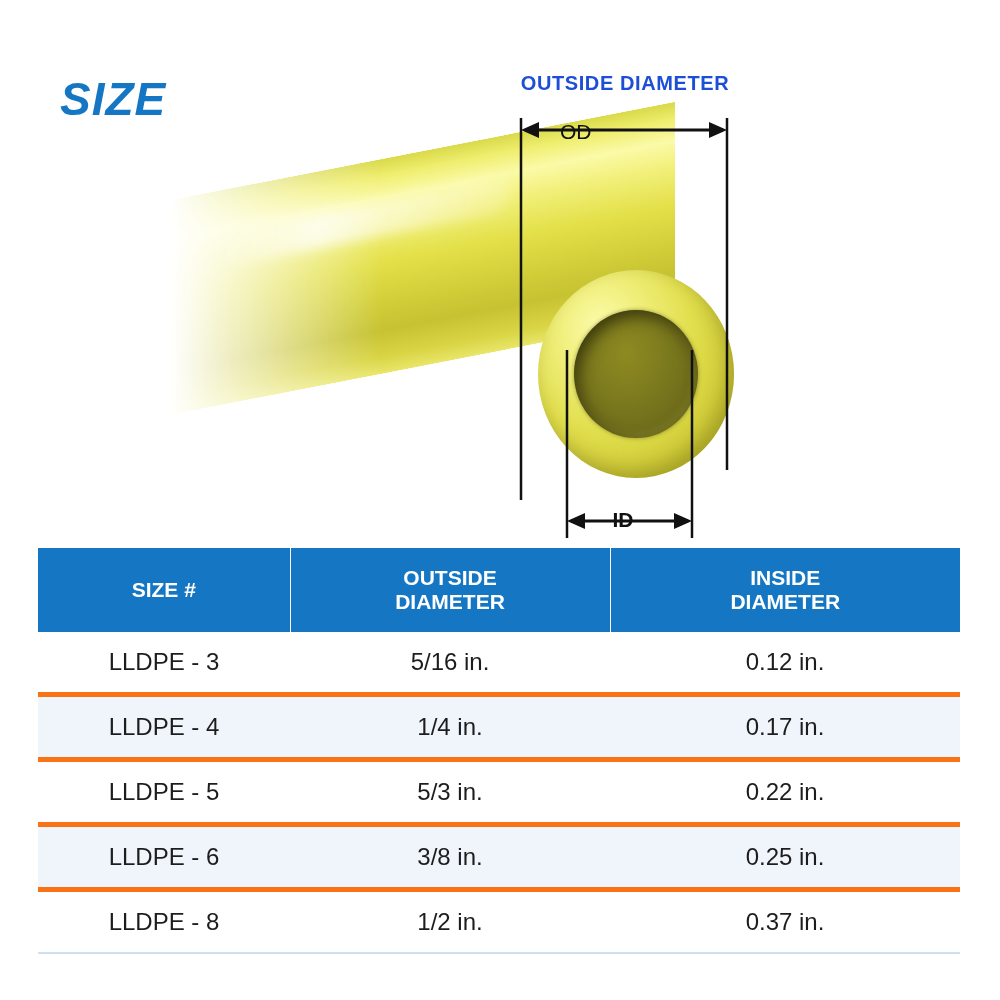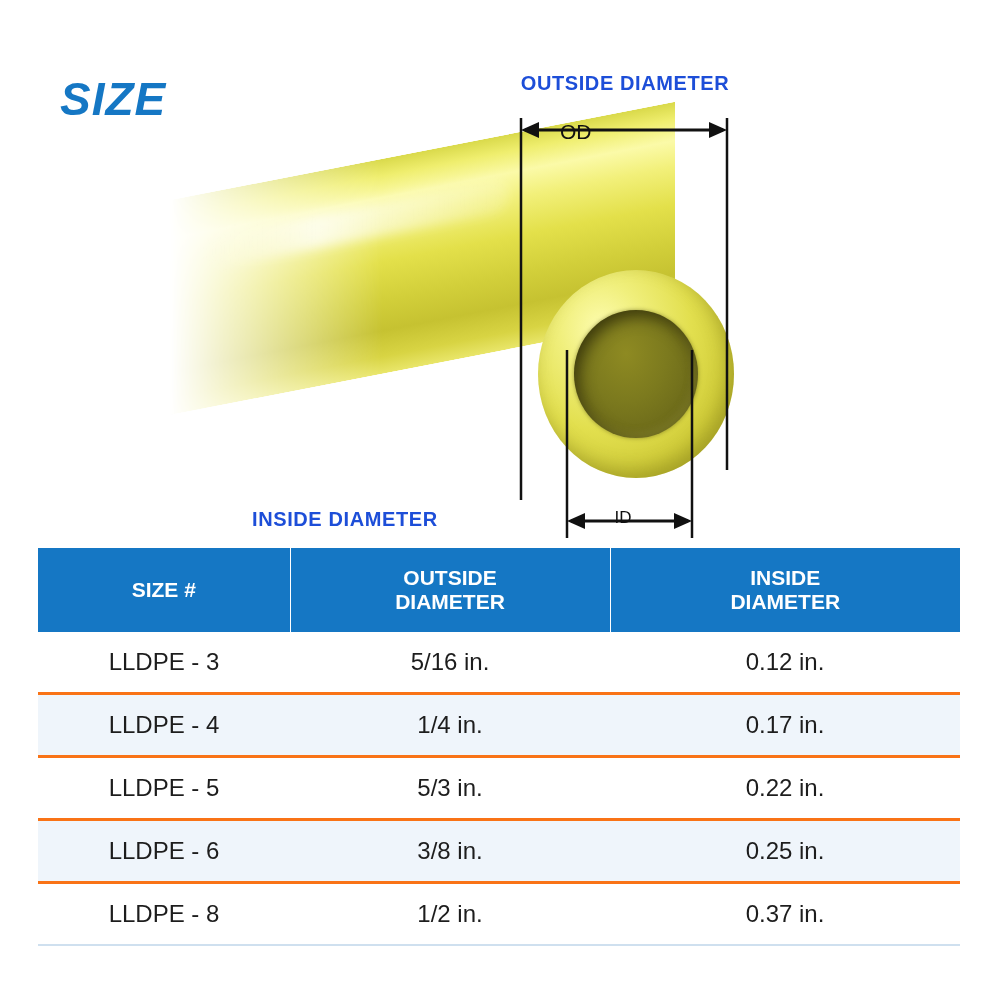--- a/index.html
+++ b/index.html
@@ -135,22 +135,22 @@
     font-weight: normal;
     font-size: 21px;
   }
   #id-text {
     position: absolute;
     left: 578px;
     top: 508px;
     width: 90px;
     text-align: center;
     color: #111111;
-    font-weight: normal;
-    font-size: 17px;
+    font-weight: bold;
+    font-size: 21px;
   }
 
   svg.anno {
     position: absolute;
     left: 0;
     top: 0;
     width: 1000px;
     height: 548px;
     overflow: visible;
   }
@@ -183,21 +183,21 @@
     display: block;
     line-height: 1.15;
   }
   #spec-table tbody td {
     font-size: 24px;
     color: #1d1d1d;
     text-align: center;
     padding: 16px 6px;
     height: 60px;
     box-sizing: border-box;
-    border-bottom: 3px solid #f97316;
+    border-bottom: 5px solid #f97316;
   }
   #spec-table tbody tr:nth-child(even) td {
     background: #eff5fb;
   }
   #spec-table tbody tr:nth-child(odd) td {
     background: #ffffff;
   }
   #spec-table tbody tr:last-child td {
     border-bottom: 2px solid #cfe0ef;
   }
@@ -231,21 +231,20 @@
 
     <line x1="571" y1="521" x2="688" y2="521" stroke="#111111" stroke-width="3"></line>
     <polygon points="567,521 585,513 585,529" fill="#111111"></polygon>
     <polygon points="692,521 674,513 674,529" fill="#111111"></polygon>
 
     <line x1="533" y1="521" x2="563" y2="521" stroke="#111111" stroke-width="0"></line>
   </svg>
 
   <div class="diagram-label" id="label-od">OUTSIDE DIAMETER</div>
   <div id="od-text">OD</div>
-  <div class="diagram-label" id="label-id">INSIDE DIAMETER</div>
   <div id="id-text">ID</div>
 </div>
 
 <table id="spec-table">
   <thead>
     <tr>
       <th class="col-part">SIZE #</th>
       <th class="col-od">
         <span class="two-line">OUTSIDE</span>
         <span class="two-line">DIAMETER</span>

